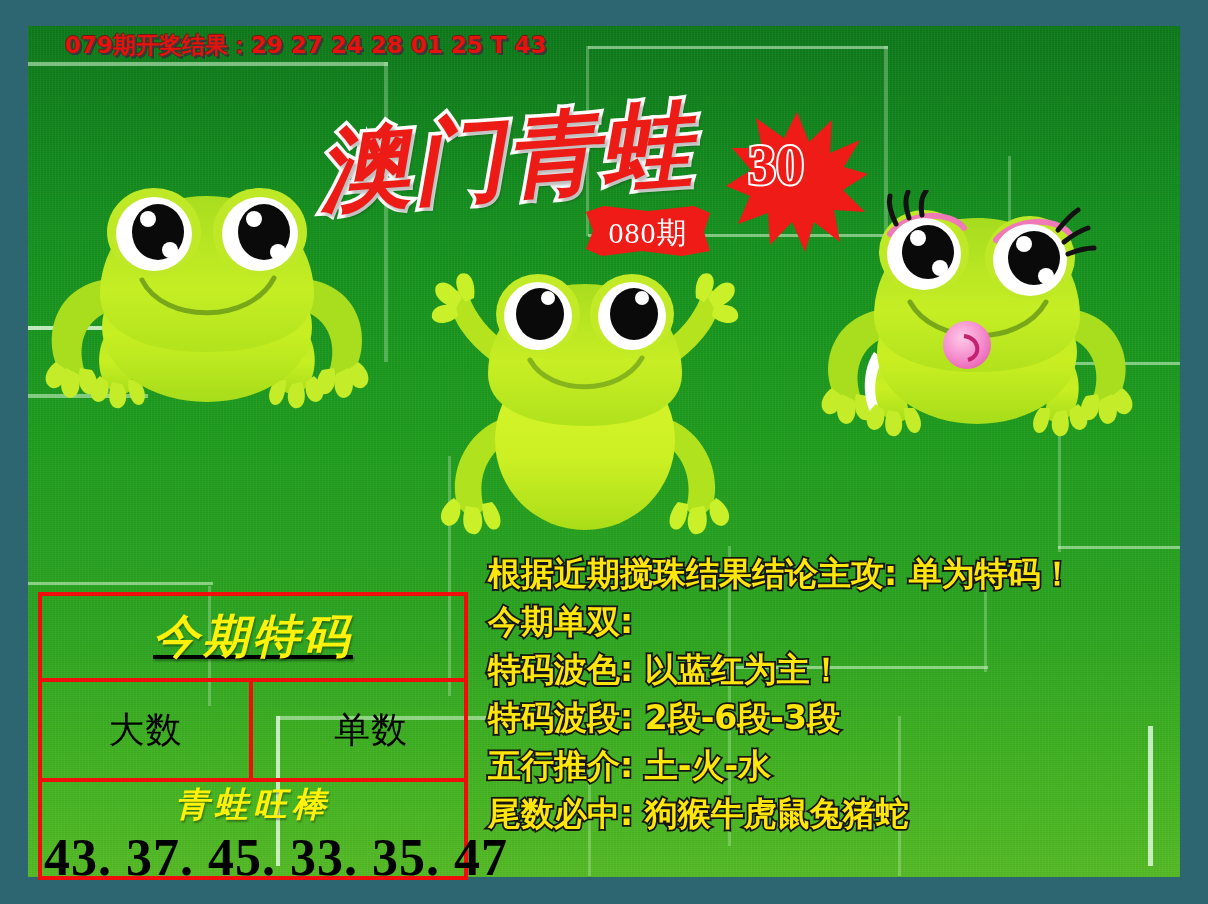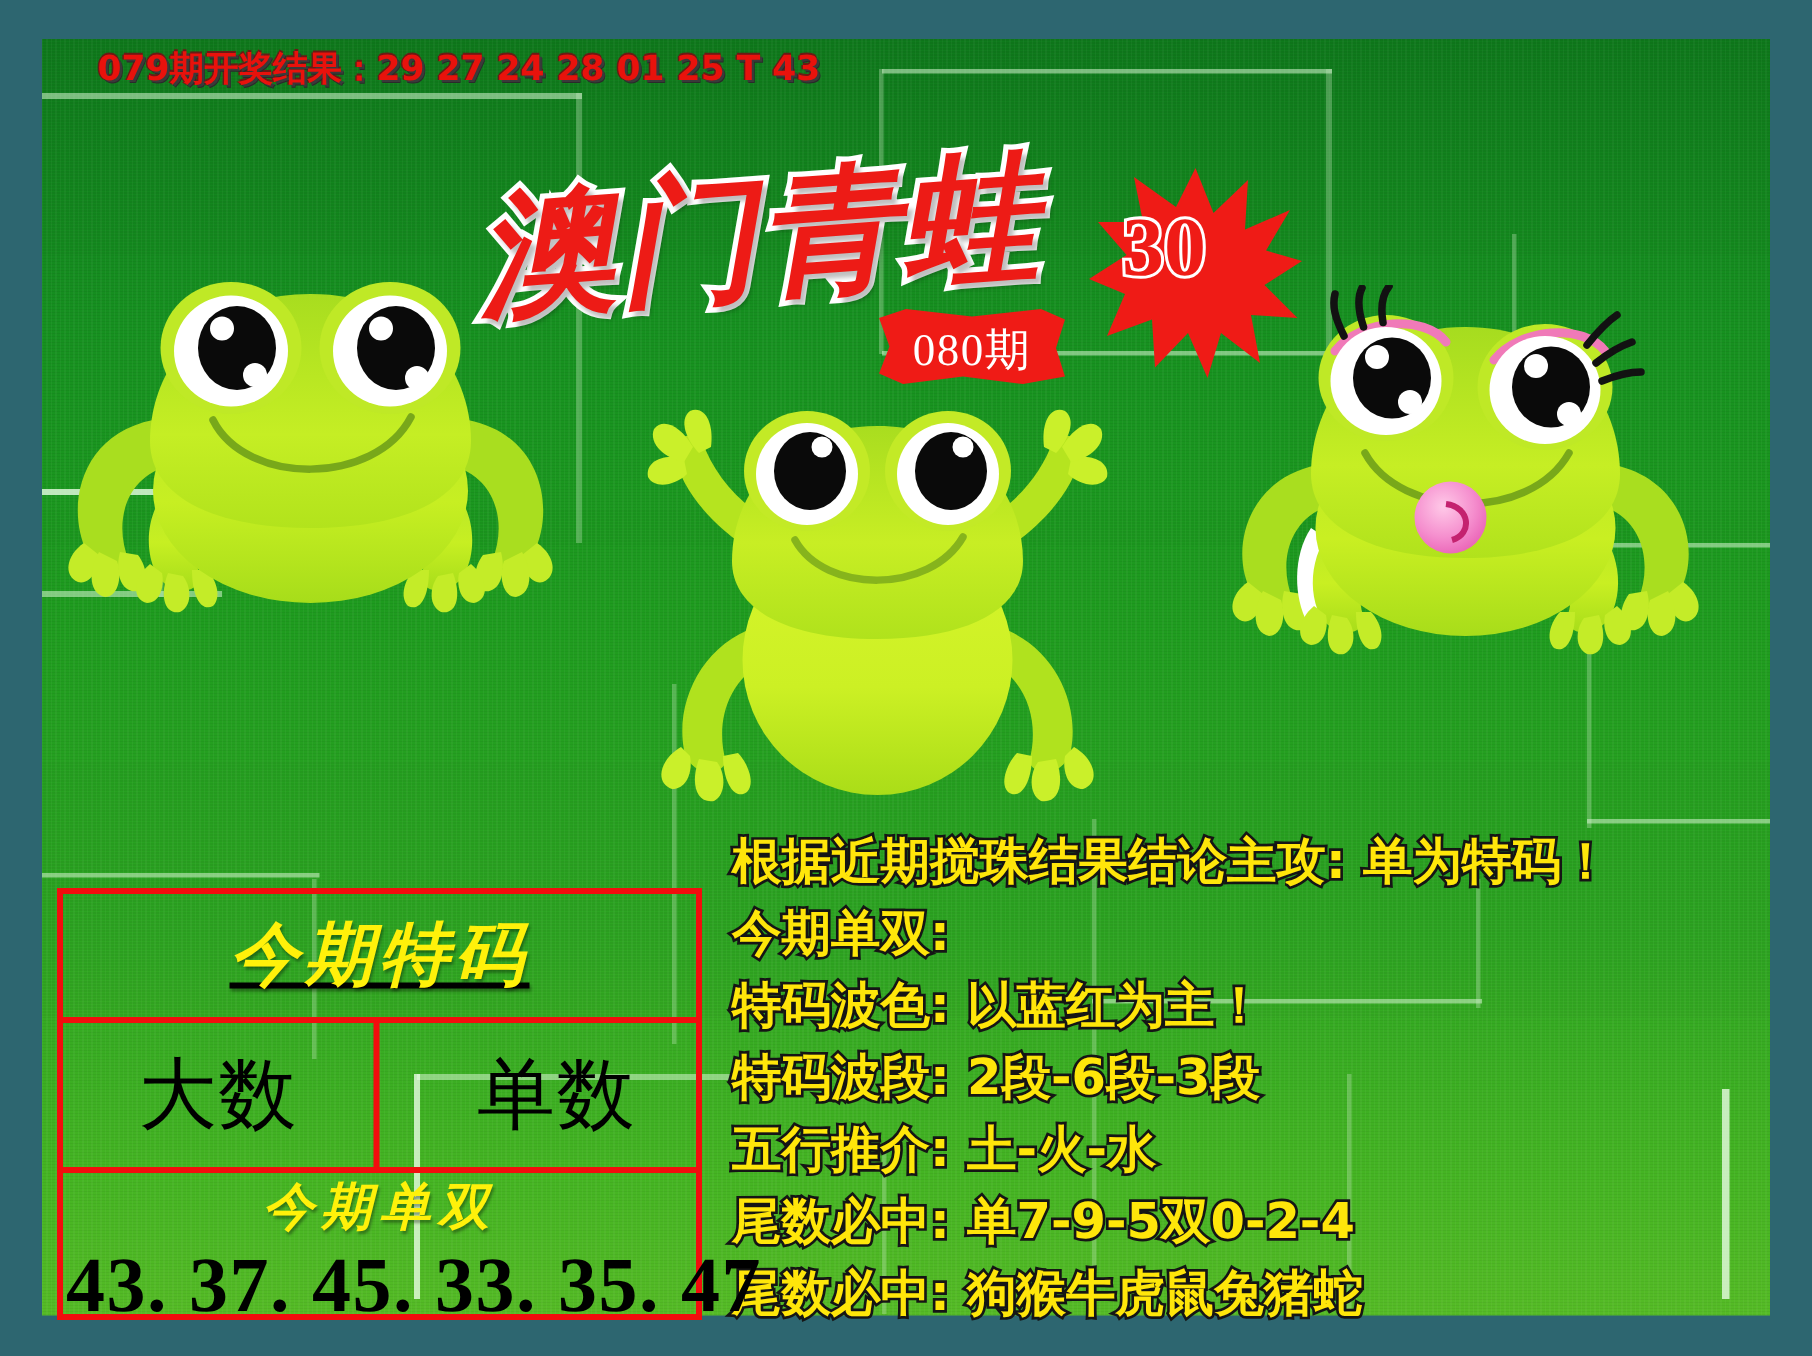--- a/index.html
+++ b/index.html
@@ -78,21 +78,21 @@
   .cellL{width:50%;border-right:4px solid #f20d0d;box-sizing:border-box;display:flex;align-items:center;justify-content:center;}
   .cellR{width:50%;box-sizing:border-box;display:flex;align-items:center;justify-content:center;padding-left:25px;}
   .cellFull{width:100%;display:flex;align-items:center;justify-content:center;}
   .ytitle{
     font-family:"DejaVu Sans","Liberation Sans",sans-serif;font-weight:bold;font-style:italic;
     font-size:46px;color:#fff10a;letter-spacing:4px;white-space:nowrap;
     text-shadow:1px 2px 2px rgba(0,0,0,.35);
   }
   .ytitle.sm{font-size:34px;letter-spacing:5px;}
   .bblack{
-    font-family:"DejaVu Sans","Liberation Sans",sans-serif;font-size:52px;color:#000;
+    font-family:"DejaVu Sans","Liberation Sans",sans-serif;font-size:36px;color:#000;
     white-space:nowrap;letter-spacing:1px;
   }
   #nums{
     position:absolute;left:44px;top:828px;z-index:22;white-space:nowrap;
     font-family:"Liberation Serif",serif;font-weight:bold;font-size:52px;color:#000;letter-spacing:1px;
   }
   #wangbang{position:absolute;left:38px;top:782px;width:430px;text-align:center;z-index:22;}
 
   
   #info{position:absolute;left:488px;top:550px;z-index:20;}
@@ -353,27 +353,26 @@
       <div class="cellL">
         <span class="bblack">大数</span>
       </div>
       <div class="cellR">
         <span class="bblack">单数</span>
       </div>
     </div>
     <div class="row" id="r3"></div>
   </div>
   <div id="wangbang">
-    <span class="ytitle sm">今期单双</span>
+    <span class="ytitle sm">青蛙旺棒</span>
   </div>
   <div id="nums">43. 37. 45. 33. 35. 47</div>
 
   <div id="info">
     <div class="iline">根据近期搅珠结果结论主攻: 单为特码！</div>
     <div class="iline">今期单双:</div>
     <div class="iline">特码波色: 以蓝红为主！</div>
     <div class="iline">特码波段: 2段-6段-3段</div>
     <div class="iline">五行推介: 土-火-水</div>
-    <div class="iline">尾数必中: 单7-9-5双0-2-4</div>
     <div class="iline">尾数必中: 狗猴牛虎鼠兔猪蛇</div>
   </div>
 
 </div>
 
 </body></html>

